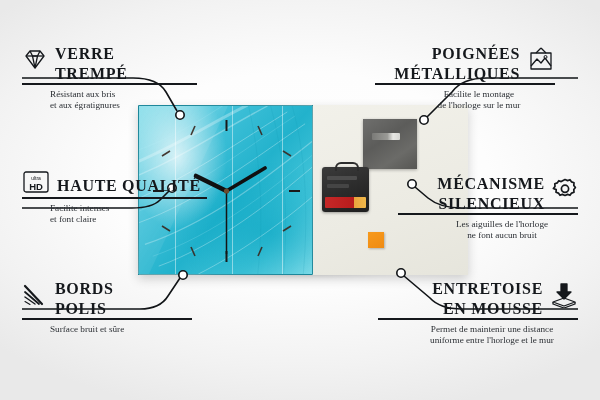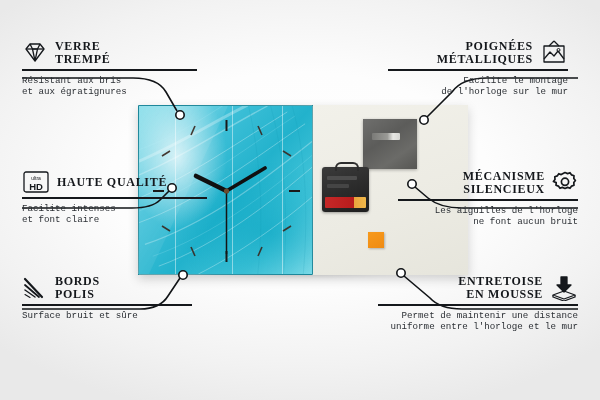--- a/index.html
+++ b/index.html
@@ -79,30 +79,30 @@
   }
   
   .clock{position:absolute;left:0;top:0;width:175px;height:170px;}
   
   .callout{position:absolute;width:210px;}
   .callout .head{display:flex;align-items:center;gap:7px;}
   .callout.left .head{justify-content:flex-start;}
   .callout.right .head{justify-content:flex-end;}
   .callout .title{
     font-family:"Liberation Serif", serif;
-    font-weight:bold;font-size:12px;letter-spacing:.7px;color:#15181c;
-    line-height:13px;text-transform:uppercase;
+    font-weight:bold;font-size:16px;letter-spacing:.7px;color:#15181c;
+    line-height:13px;text-transform:uppercase;margin-top:7px;
   }
   .callout.right .title{text-align:right;}
   .callout .rule{height:1.6px;background:#15181c;margin:3px 0 4px 0;}
   .callout .sub{
-    font-family:Liberation Mono, monospace;
-    font-size:9.2px;line-height:11px;color:#2b2f34;
-  }
-  .callout.right .sub{text-align:right;}
+    font-family:Liberation Serif, serif;
+    font-size:9.2px;line-height:11px;color:#2b2f34;margin-left:28px;
+  }
+  .callout.right .sub{text-align:center;}
   .ic{flex:0 0 auto;display:block;}
   .leader{position:absolute;left:0;top:0;width:600px;height:400px;pointer-events:none;}
 </style>
 </head>
 <body>
 
 <div id="stage">
 
   <div class="photo-shadow"></div>
 
@@ -253,21 +253,21 @@
       </svg>
       <div>
         <div class="title">BORDS</div>
         <div class="title">POLIS</div>
       </div>
     </div>
     <div class="rule"></div>
     <div class="sub">Surface bruit et sûre</div>
   </div>
 
-  <div class="callout right" style="left:388px;top:40px;width:180px;">
+  <div class="callout right" style="left:375px;top:40px;width:180px;">
     <div class="head">
       <div>
         <div class="title">POIGNÉES</div>
         <div class="title">MÉTALLIQUES</div>
       </div>
       <svg class="ic" width="28" height="26" viewBox="0 0 28 26">
         <g fill="none" stroke="#15181c" stroke-width="1.3" stroke-linejoin="round">
           <path d="M14 1 L 9 6 M14 1 L 19 6"></path>
           <rect x="4" y="6" width="20" height="16"></rect>
           <path d="M4 19 L 10 12 L 14 16 L 18 11 L 24 19"></path>

